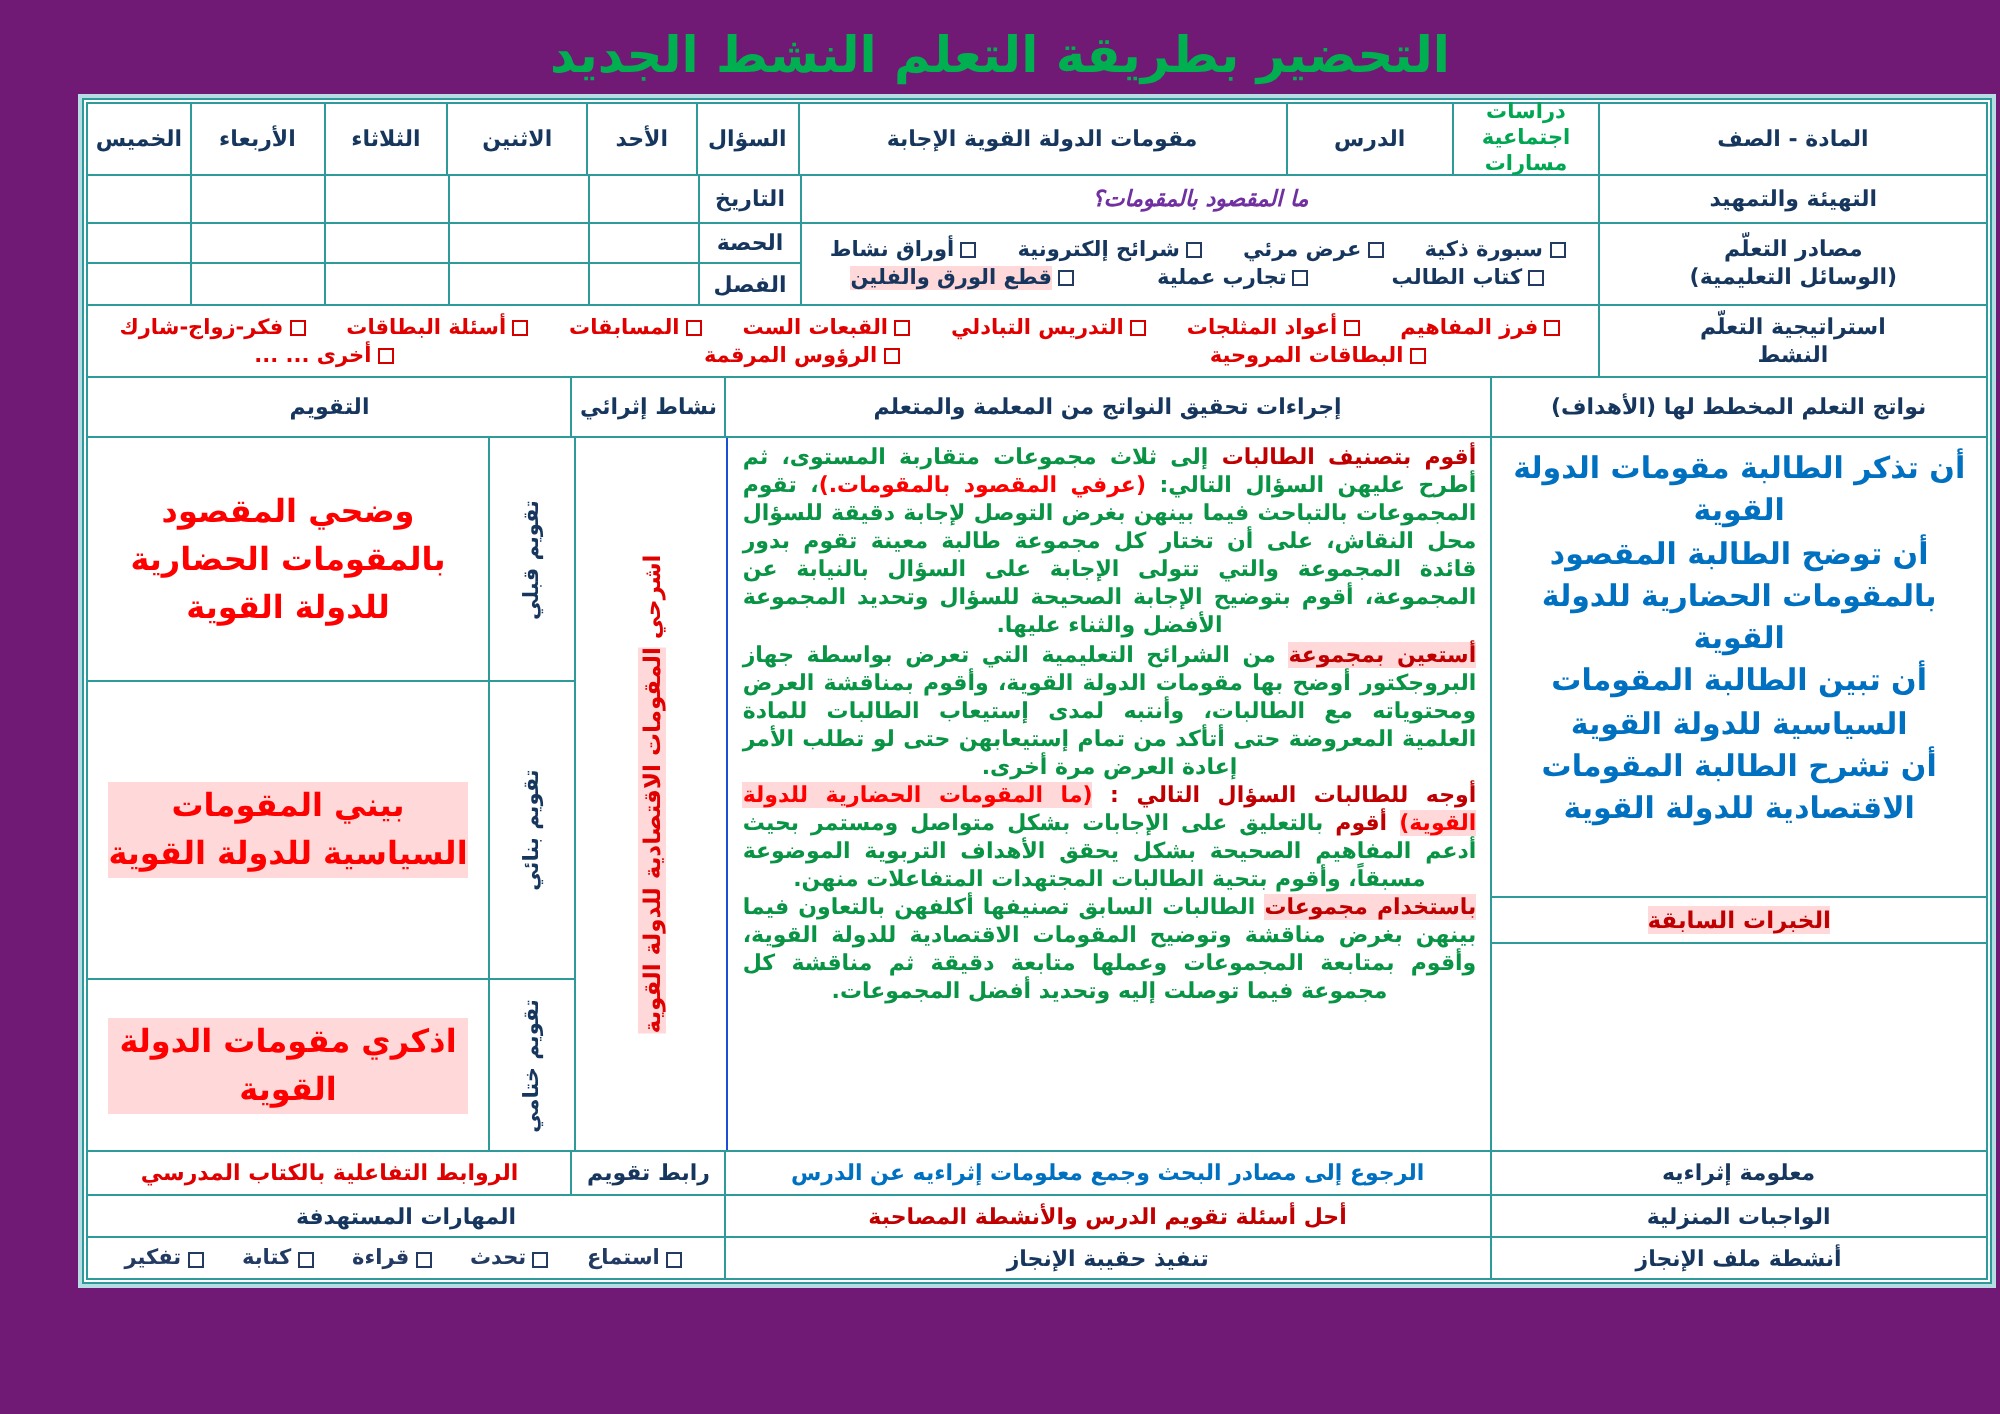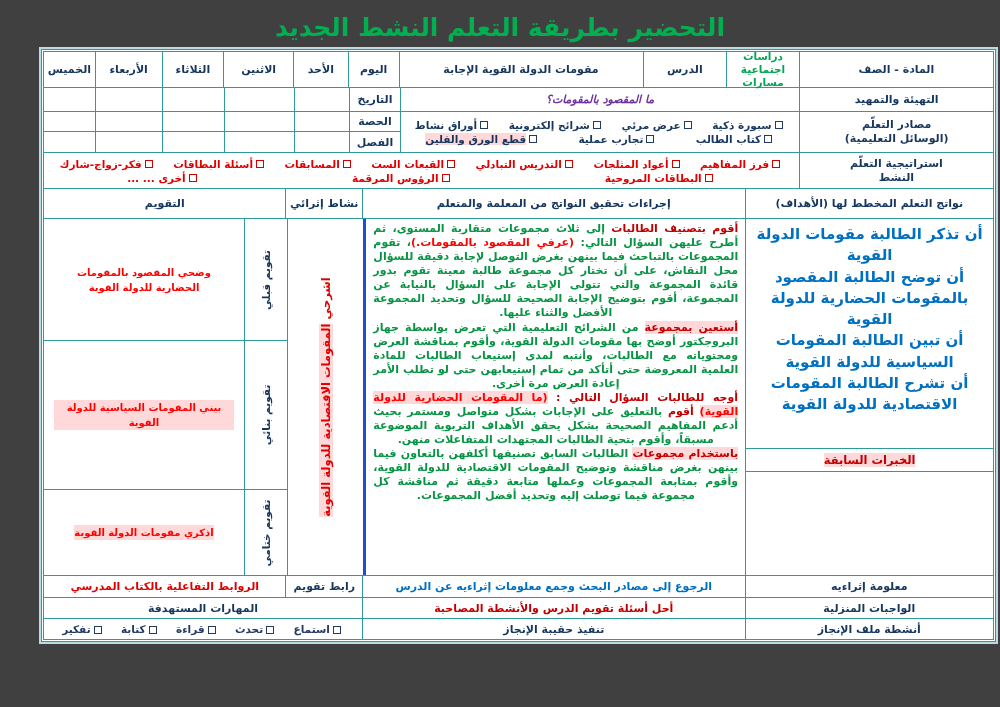--- a/index.html
+++ b/index.html
@@ -1,18 +1,18 @@
 <!DOCTYPE html>
 <html lang="ar" dir="rtl"><head>
 <meta charset="utf-8">
 <style>
   * { box-sizing: border-box; margin: 0; padding: 0; }
   html,body { background:#e8e8e8; }
   .page {
-    width:1000px; height:707px; background:#404040; margin:0 auto;
+    width:1000px; height:707px; background:#701a75; margin:0 auto;
     direction:rtl; font-family:"DejaVu Sans", sans-serif; overflow:hidden; position:relative;
   }
   .title {
     text-align:center; color:#00b050; font-size:25px; font-weight:bold;
     padding-top:13px; height:47px;
   }
   .tbl {
     width:955px; margin:2px 4px 0 auto;
     border:3px double #2f9a9a; box-shadow:0 0 0 2px #b5dde3;
     background:#fff; font-size:11px; color:#16365d;
@@ -64,21 +64,21 @@
           text-align:justify; text-align-last:center; color:#089444; }
   .gr { color:#089444; }
   .dr { color:#c00000; }
   .rd { color:#ff0000; }
   
   .rel { position:relative; }
   .vt { position:absolute; top:50%; left:50%; transform:translate(-50%,-50%) rotate(-90deg);
         white-space:nowrap; }
   .vt-enrich { font-size:11.5px; font-weight:bold; color:#e00000; }
   .vt-eval   { font-size:10.5px; font-weight:bold; color:#16365d; }
-  .evaltxt { color:#ff0000; font-weight:bold; font-size:10px; line-height:1.5; padding:0 10px; }
+  .evaltxt { color:#ff0000; font-weight:bold; font-size:16px; line-height:1.5; padding:0 10px; }
   
   .blue { color:#0070c0; font-weight:bold; }
   .redtx { color:#c00000; font-weight:bold; }
   .red2 { color:#e00000; font-weight:bold;text-align:center; }
   .skills { font-size:10.5px; font-weight:bold; color:#233a63; }
 </style>
 </head>
 <body>
 
 <div class="page">
@@ -87,21 +87,21 @@
   <div class="tbl">
 
     <div class="row s1">
       <div class="c label w195">المادة - الصف</div>
       <div class="c green-sm w73">
         <div>دراسات اجتماعية</div>
         <div>مسارات</div>
       </div>
       <div class="c label w84">الدرس</div>
       <div class="c navy w245">مقومات الدولة القوية الإجابة</div>
-      <div class="c label w51">اليوم</div>
+      <div class="c label w51">السؤال</div>
       <div class="c label w55">الأحد</div>
       <div class="c label w70">الاثنين</div>
       <div class="c label w62">الثلاثاء</div>
       <div class="c label w67">الأربعاء</div>
       <div class="c label w51">الخميس</div>
     </div>
 
     <div class="row s2 bt">
       <div class="col w195">
         <div class="c label h23">التهيئة والتمهيد</div>
@@ -235,21 +235,21 @@
           <p>أن توضح الطالبة المقصود بالمقومات الحضارية للدولة القوية</p>
           <p>أن تبين الطالبة المقومات السياسية للدولة القوية</p>
           <p>أن تشرح الطالبة المقومات الاقتصادية للدولة القوية</p>
         </div>
         <div class="c h23 bt">
           <span class="prior hl">الخبرات السابقة</span>
         </div>
         <div class="c grow bt"></div>
       </div>
 
-      <div class="proc w385" style="border-left:3px solid #1d4ed8;">
+      <div class="proc w385" style="border-left:1px solid #1d4ed8;">
         <p><span class="dr">أقوم بتصنيف الطالبات</span><span class="gr"> إلى ثلاث مجموعات متقاربة المستوى، ثم أطرح عليهن السؤال التالي: </span><span class="rd">(عرفي المقصود بالمقومات.)</span><span class="gr">، تقوم المجموعات بالتباحث فيما بينهن بغرض التوصل لإجابة دقيقة للسؤال محل النقاش، على أن تختار كل مجموعة طالبة معينة تقوم بدور قائدة المجموعة والتي تتولى الإجابة على السؤال بالنيابة عن المجموعة، أقوم بتوضيح الإجابة الصحيحة للسؤال وتحديد المجموعة الأفضل والثناء عليها.</span></p>
         <p><span class="dr hl">أستعين بمجموعة</span><span class="gr"> من الشرائح التعليمية التي تعرض بواسطة جهاز البروجكتور أوضح بها مقومات الدولة القوية، وأقوم بمناقشة العرض ومحتوياته مع الطالبات، وأنتبه لمدى إستيعاب الطالبات للمادة العلمية المعروضة حتى أتأكد من تمام إستيعابهن حتى لو تطلب الأمر إعادة العرض مرة أخرى.</span></p>
         <p><span class="dr">أوجه للطالبات السؤال التالي : </span><span class="rd hl">(ما المقومات الحضارية للدولة القوية)</span><span class="dr"> أقوم </span><span class="gr">بالتعليق على الإجابات بشكل متواصل ومستمر بحيث أدعم المفاهيم الصحيحة بشكل يحقق الأهداف التربوية الموضوعة مسبقاً، وأقوم بتحية الطالبات المجتهدات المتفاعلات منهن.</span></p>
         <p><span class="dr hl">باستخدام مجموعات</span><span class="gr"> الطالبات السابق تصنيفها أكلفهن بالتعاون فيما بينهن بغرض مناقشة وتوضيح المقومات الاقتصادية للدولة القوية، وأقوم بمتابعة المجموعات وعملها متابعة دقيقة ثم مناقشة كل مجموعة فيما توصلت إليه وتحديد أفضل المجموعات.</span></p>
       </div>
 
       <div class="c w77 rel" style="border-left:1px solid #2f9a9a;">
         <span class="vt vt-enrich"><span>اشرحي </span><span class="hl">المقومات الاقتصادية للدولة القوية</span></span>
       </div>
 

